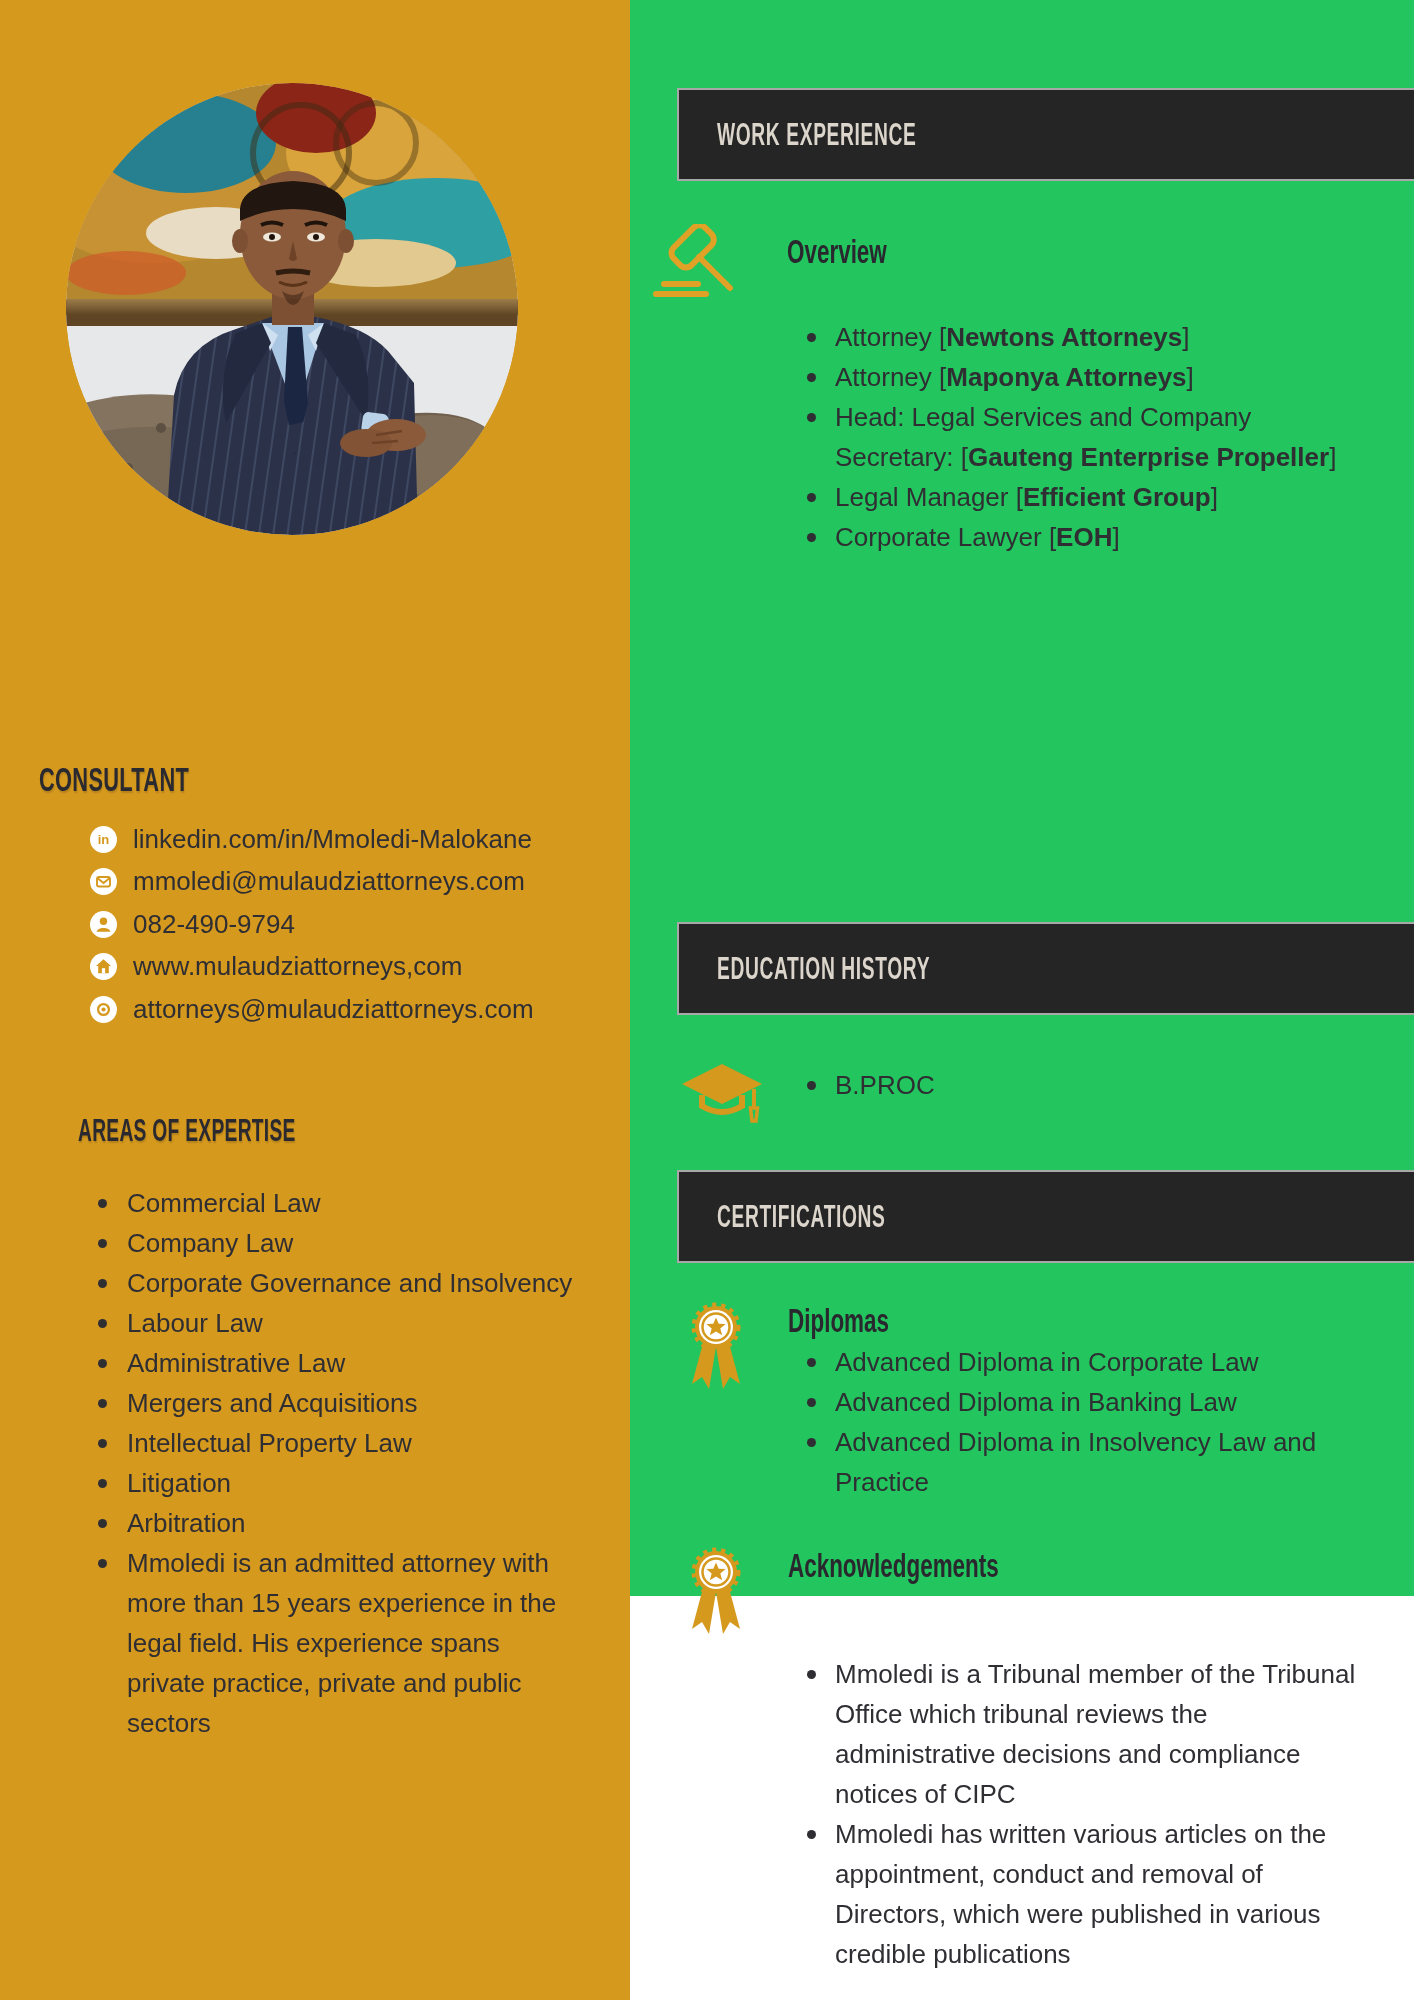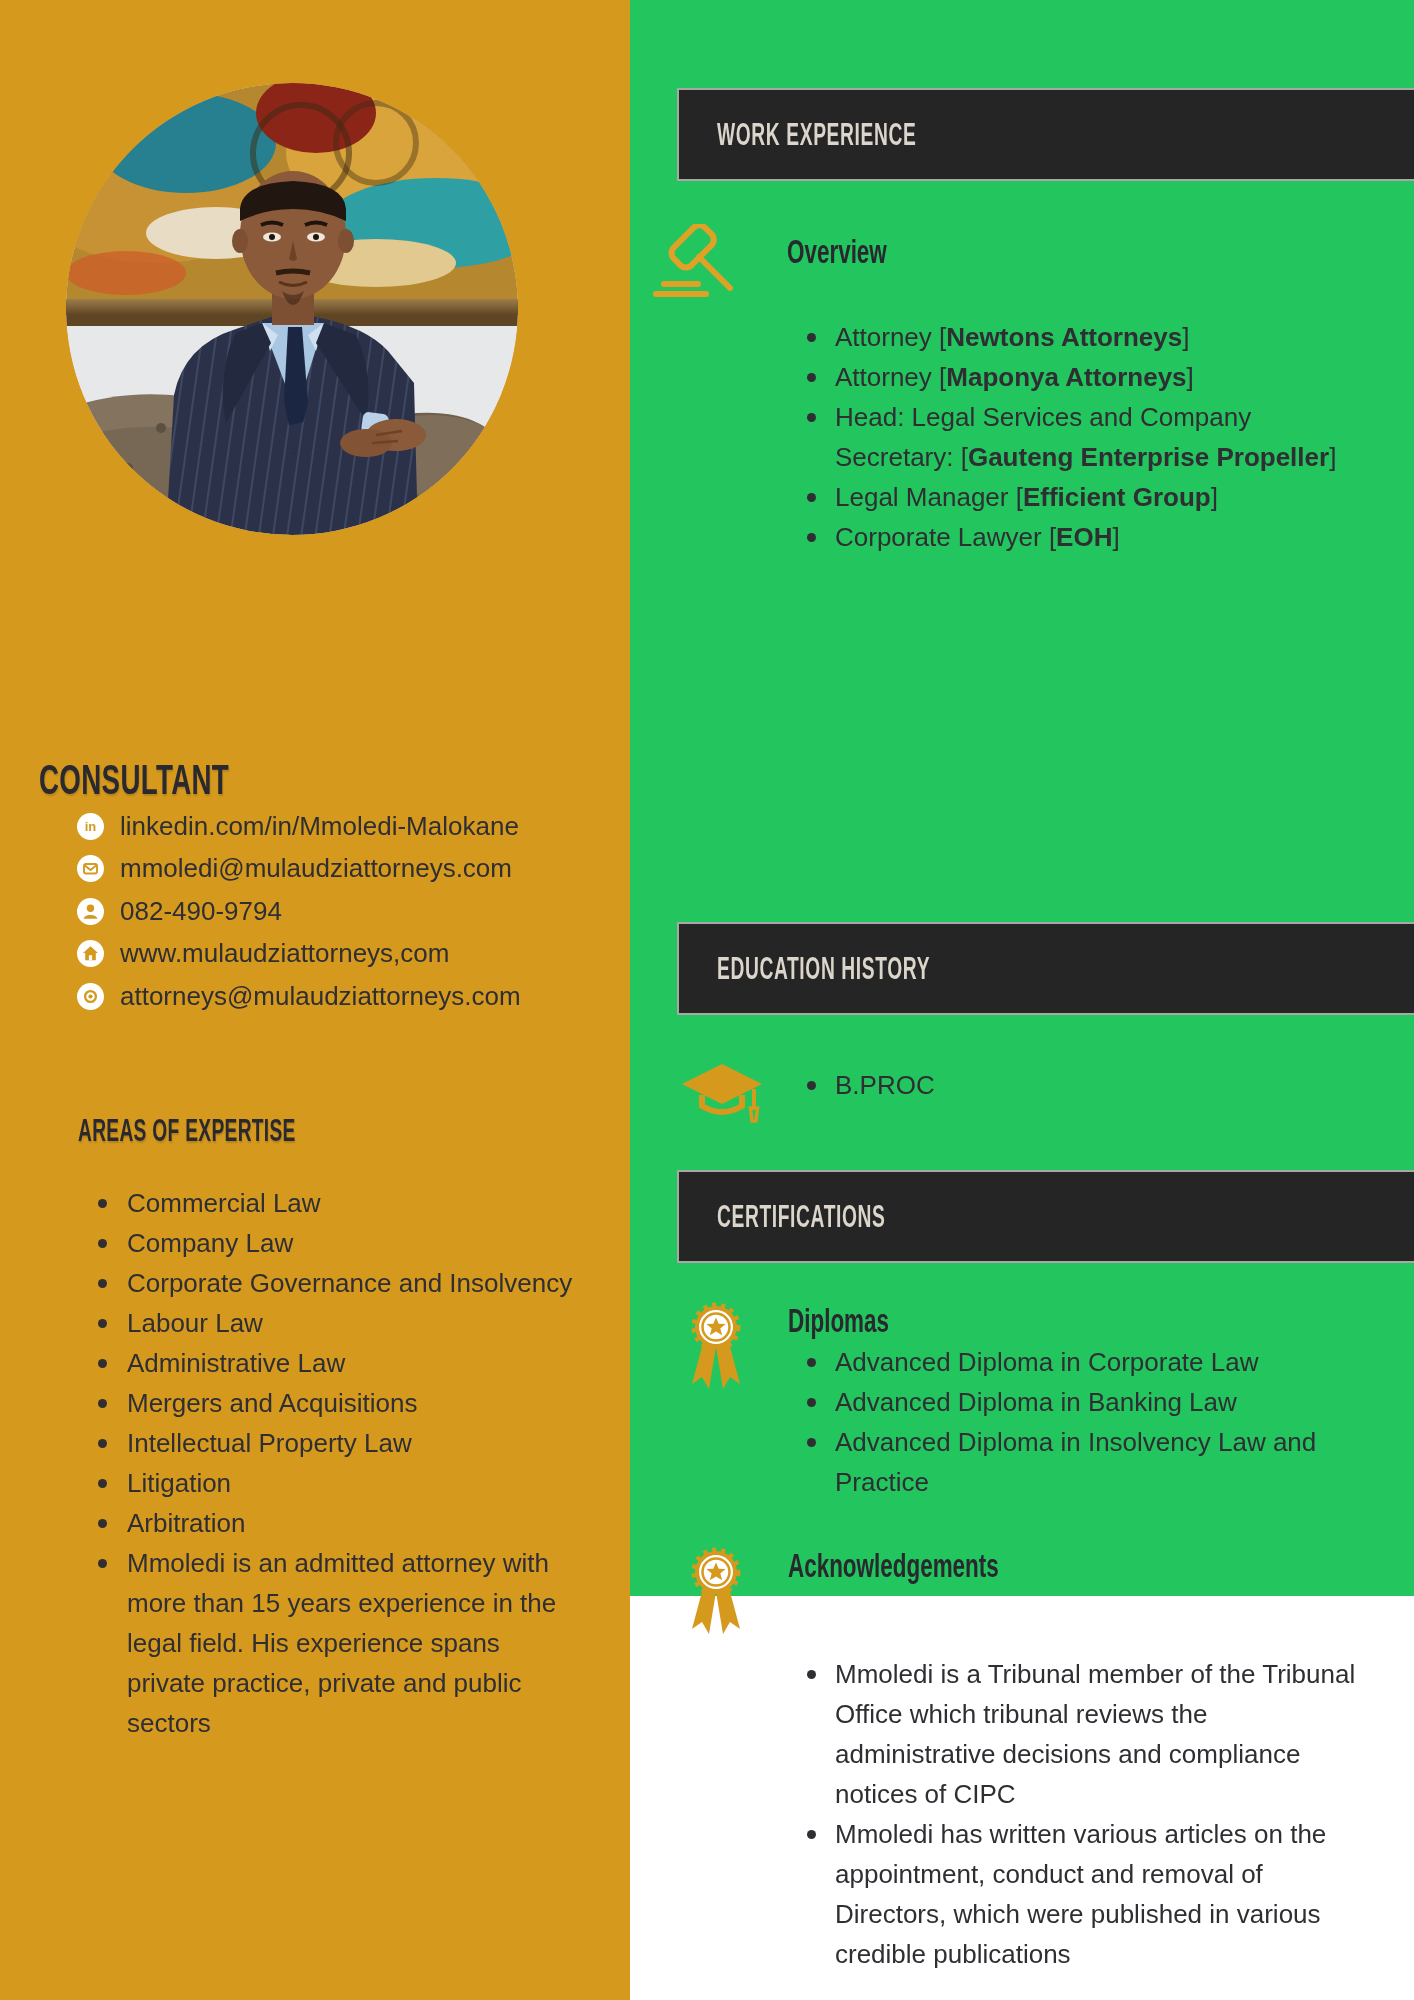--- a/index.html
+++ b/index.html
@@ -5,24 +5,24 @@
   html,body{margin:0;padding:0;background:#ffffff;}
   .page{position:relative;width:1414px;height:2000px;background:#ffffff;overflow:hidden;
         font-family:"Liberation Sans","DejaVu Sans",sans-serif;color:#2F2E33;}
   
   .sidebar{position:absolute;left:0;top:0;width:630px;height:2000px;background:#D5991E;}
   .photo{position:absolute;left:66px;top:83px;width:452px;height:452px;border-radius:50%;overflow:hidden;}
   .cond{display:inline-block;transform-origin:0 50%;white-space:nowrap;}
   .name{position:absolute;left:36px;top:578px;margin:0;font-size:66px;line-height:88px;
         font-weight:700;color:#2A2930;letter-spacing:1px;text-shadow:2px 3px 3px rgba(0,0,0,.18);}
   .name .cond{transform:scaleX(.6);}
-  .role{position:absolute;left:39px;top:760px;font-size:42px;line-height:40px;font-weight:700;
+  .role{position:absolute;left:39px;top:760px;font-size:33px;line-height:40px;font-weight:700;
         color:#2A2930;letter-spacing:.5px;text-shadow:1px 2px 2px rgba(0,0,0,.15);}
   .role .cond{transform:scaleX(.66);}
-  .contact{position:absolute;left:77px;top:805px;margin:0;padding:0;list-style:none;text-align:center;}
+  .contact{position:absolute;left:77px;top:805px;margin:13px;padding:0;list-style:none;text-align:center;}
   .contact li{display:flex;align-items:center;height:42.5px;}
   .cicon{width:27px;height:27px;margin-right:16px;flex:0 0 27px;display:inline-block;}
   .ctext{font-size:26px;color:#2F2E33;}
   .aoe{position:absolute;left:78px;top:1108px;margin:0;font-size:32px;line-height:44px;font-weight:700;
        color:#2A2930;letter-spacing:.5px;text-shadow:1px 2px 2px rgba(0,0,0,.15);}
   .aoe .cond{transform:scaleX(.6);}
   ul.dots{margin:0;padding:0;list-style:none;font-size:26px;line-height:40px;}
   ul.dots li{position:relative;padding-left:29px;}
   ul.dots li::before{content:"";position:absolute;left:0;top:15.5px;width:9px;height:9px;
        border-radius:50%;background:#2F2E33;}

